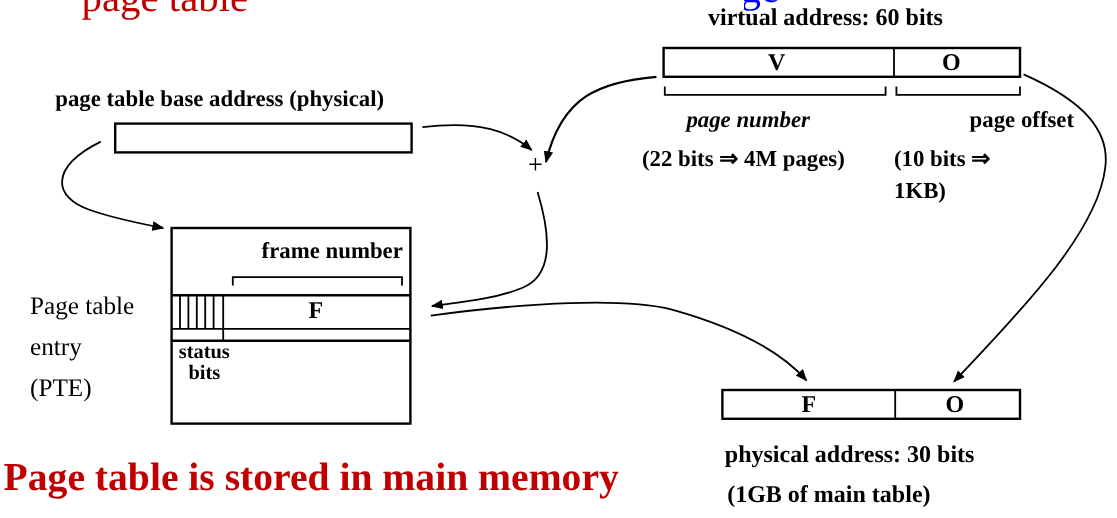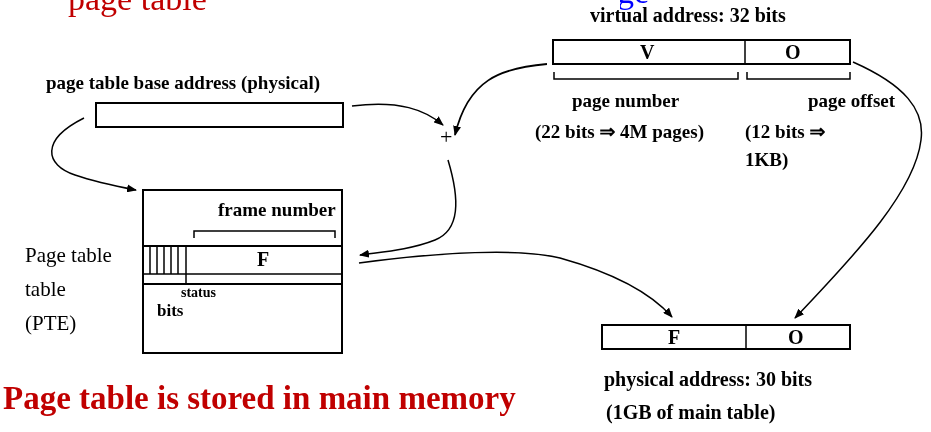--- a/index.html
+++ b/index.html
@@ -56,40 +56,40 @@
   </g>
 
   <path d="M547,64 C500,68 468,80 455,135" fill="none" stroke="#000" stroke-width="1.8" marker-end="url(#arrow)"></path>
   <path d="M352,106 C400,100 425,110 443,125" fill="none" stroke="#000" stroke-width="1.5" marker-end="url(#arrow)"></path>
   <path d="M84,118 C40,140 45,165 75,175 C95,182 115,186 136,190" fill="none" stroke="#000" stroke-width="1.5" marker-end="url(#arrow)"></path>
   <path d="M448,160 C460,200 460,230 435,240 C410,250 380,252 360,255" fill="none" stroke="#000" stroke-width="1.5" marker-end="url(#arrow)"></path>
   <path d="M359,263 C440,252 520,248 560,258 C610,272 650,292 672,317" fill="none" stroke="#000" stroke-width="1.5" marker-end="url(#arrow)"></path>
   <path d="M853,62 C905,85 925,110 921,140 C915,190 860,250 795,318" fill="none" stroke="#000" stroke-width="1.5" marker-end="url(#arrow)"></path>
 </svg>
 
-<div class="abs lbl-bold" style="left:590px; top:4px; font-size:20px;">virtual address: 32 bits</div>
+<div class="abs lbl-bold" style="left:590px; top:4px; font-size:20px;">virtual address: 60 bits</div>
 <div class="abs lbl-bold" style="left:640px; top:41px; font-size:20px;">V</div>
 <div class="abs lbl-bold" style="left:785px; top:41px; font-size:20px;">O</div>
-<div class="abs lbl-bold" style="left:572px; top:90px;">page number</div>
+<div class="abs lbl-bold" style="left:572px; top:90px;font-style:italic;">page number</div>
 <div class="abs lbl-bold" style="left:535px; top:120px;text-align:right;">(22 bits ⇒ 4M pages)</div>
 <div class="abs lbl-bold" style="left:766px; top:90px;margin-left:42px;">page offset</div>
-<div class="abs lbl-bold" style="left:745px; top:120px;">(12 bits ⇒</div>
+<div class="abs lbl-bold" style="left:745px; top:120px;">(10 bits ⇒</div>
 <div class="abs lbl-bold" style="left:745px; top:149px;">1KB)</div>
 
 <div class="abs lbl-bold" style="left:46px; top:72px;">page table base address (physical)</div>
 
 <div class="abs serif" style="left:440px; top:124px; font-size:22px; color:#000;">+</div>
 
 <div class="abs lbl-bold" style="left:202px; top:199px;margin-left:16px;">frame number</div>
 <div class="abs lbl-bold" style="left:257px; top:248px; font-size:20px;">F</div>
-<div class="abs lbl-bold" style="left:149px; top:284px; font-size:14px; line-height:18px;margin-left:32px;">status</div>
+<div class="abs lbl-bold" style="left:149px; top:284px; font-size:17px; line-height:18px;">status</div>
 <div class="abs lbl-bold" style="left:157px; top:302px; font-size:17px; line-height:18px;">bits</div>
 
 <div class="abs lbl-plain" style="left:25px; top:243px;">Page table</div>
-<div class="abs lbl-plain" style="left:25px; top:277px;">table</div>
+<div class="abs lbl-plain" style="left:25px; top:277px;">entry</div>
 <div class="abs lbl-plain" style="left:25px; top:311px;">(PTE)</div>
 
 <div class="abs lbl-bold" style="left:668px; top:326px; font-size:20px;">F</div>
 <div class="abs lbl-bold" style="left:788px; top:326px; font-size:20px;">O</div>
 <div class="abs lbl-bold" style="left:604px; top:368px; font-size:20px;">physical address: 30 bits</div>
 <div class="abs lbl-bold" style="left:606px; top:401px; font-size:20px;">(1GB of main table)</div>
 
 <div class="abs serif bold" style="left:3px; top:380px; font-size:33px; color:#c00000;">Page table is stored in main memory</div>
 
 </body></html>

